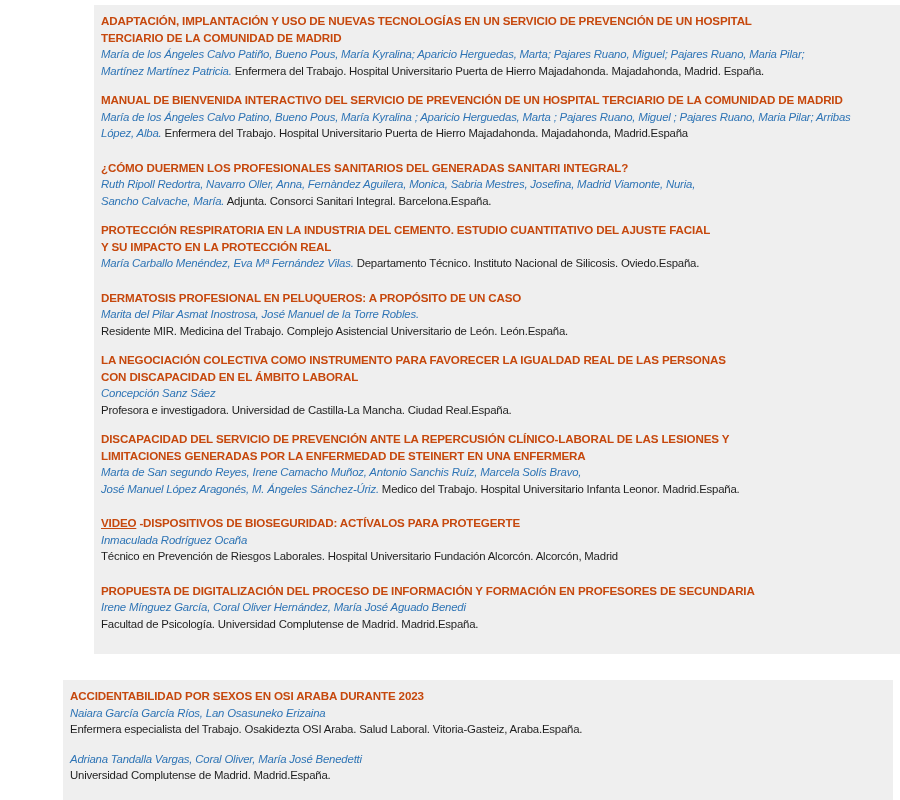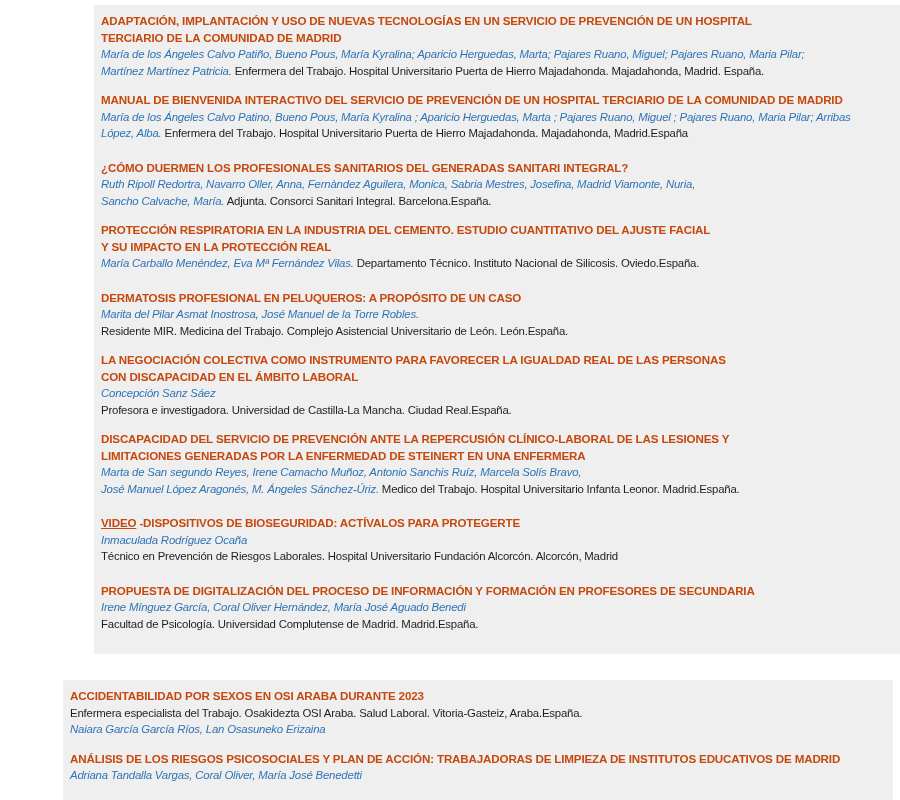--- a/index.html
+++ b/index.html
@@ -82,24 +82,24 @@
       <div class="b-line"><span class="au">Irene Mínguez García, Coral Oliver Hernández, María José Aguado Benedi</span></div>
       <div class="b-line"><span class="pl">Facultad de Psicología. Universidad Complutense de Madrid. Madrid.España.</span></div>
     </div>
 
   </section>
 
   <section class="panel panel-bottom">
 
     <div class="entry">
       <div class="t-line">ACCIDENTABILIDAD POR SEXOS EN OSI ARABA DURANTE 2023</div>
+      <div class="b-line"><span class="au">Naiara García García Ríos, Lan Osasuneko Erizaina</span></div>
       <div class="b-line"><span class="pl">Enfermera especialista del Trabajo. Osakidezta OSI Araba. Salud Laboral. Vitoria-Gasteiz, Araba.España.</span></div>
-      <div class="b-line"><span class="au">Naiara García García Ríos, Lan Osasuneko Erizaina</span></div>
     </div>
 
     <div class="entry">
-      <div class="t-line">ANÁLISIS DE LOS RIESGOS PSICOSOCIALES Y PLAN DE ACCIÓN: TRABAJADORAS DE LIMPIEZA DE INSTITUTOS EDUCATIVOS DE MADRID</div>
       <div class="b-line"><span class="au">Adriana Tandalla Vargas, Coral Oliver, María José Benedetti</span></div>
+      <div class="b-line"><span class="pl">Universidad Complutense de Madrid. Madrid.España.</span></div>
     </div>
 
   </section>
 
 </div>
 
 </body></html>

